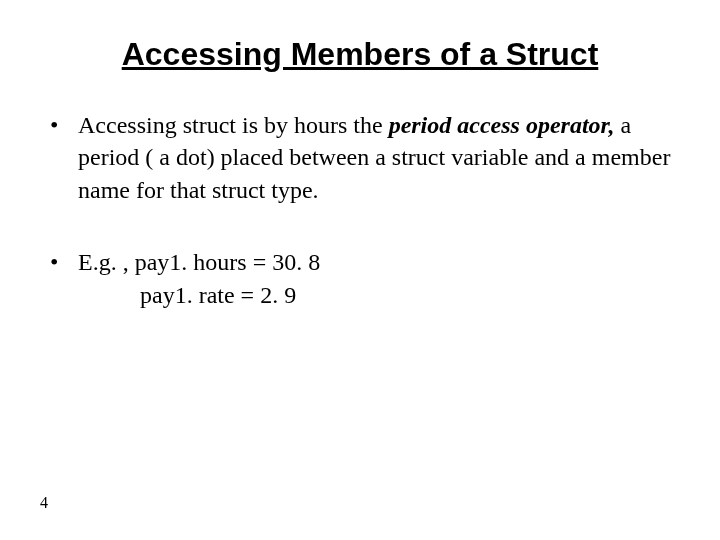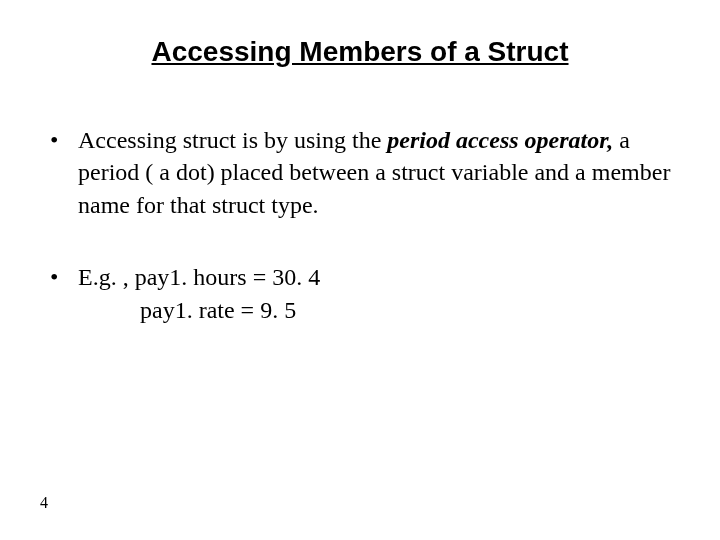--- a/index.html
+++ b/index.html
@@ -10,22 +10,22 @@
       font-family: "Times New Roman", Times, serif;
       color: #000;
       position: relative;
       padding: 28px 44px 0 44px;
     }
     .title {
       text-align: center;
       font-family: Arial, Helvetica, sans-serif;
       font-weight: bold;
       text-decoration: underline;
-      font-size: 28px;
-      margin-bottom: 56px;
+      font-size: 32px;
+      margin-bottom: 36px;
       margin-top: 8px;
     }
     .bullet {
       position: relative;
       padding-left: 34px;
       font-size: 24px;
       line-height: 1.35;
       margin-bottom: 40px;
     }
     .bullet::before {
@@ -48,21 +48,21 @@
       font-size: 16px;
       font-family: "Times New Roman", Times, serif;
     }
   </style>
 </head>
 <body>
 
 <div class="title">Accessing Members of a Struct</div>
 
 <div class="bullet">
-  <span>Accessing struct is by using the </span><span class="bold-italic">period access operator,</span><span> a period ( a dot) placed between a struct variable and a member name for that struct type.</span>
+  <span>Accessing struct is by hours the </span><span class="bold-italic">period access operator,</span><span> a period ( a dot) placed between a struct variable and a member name for that struct type.</span>
 </div>
 
 <div class="bullet">
-  <span>E.g. ,  pay1. hours = 30. 4</span>
+  <span>E.g. ,  pay1. hours = 30. 8</span>
 </div>
-<div class="example-line" style="margin-top:-40px;">pay1. rate = 9. 5</div>
+<div class="example-line" style="margin-top:-40px;">pay1. rate = 2. 9</div>
 
 <div class="page-num">4</div>
 
 </body></html>

